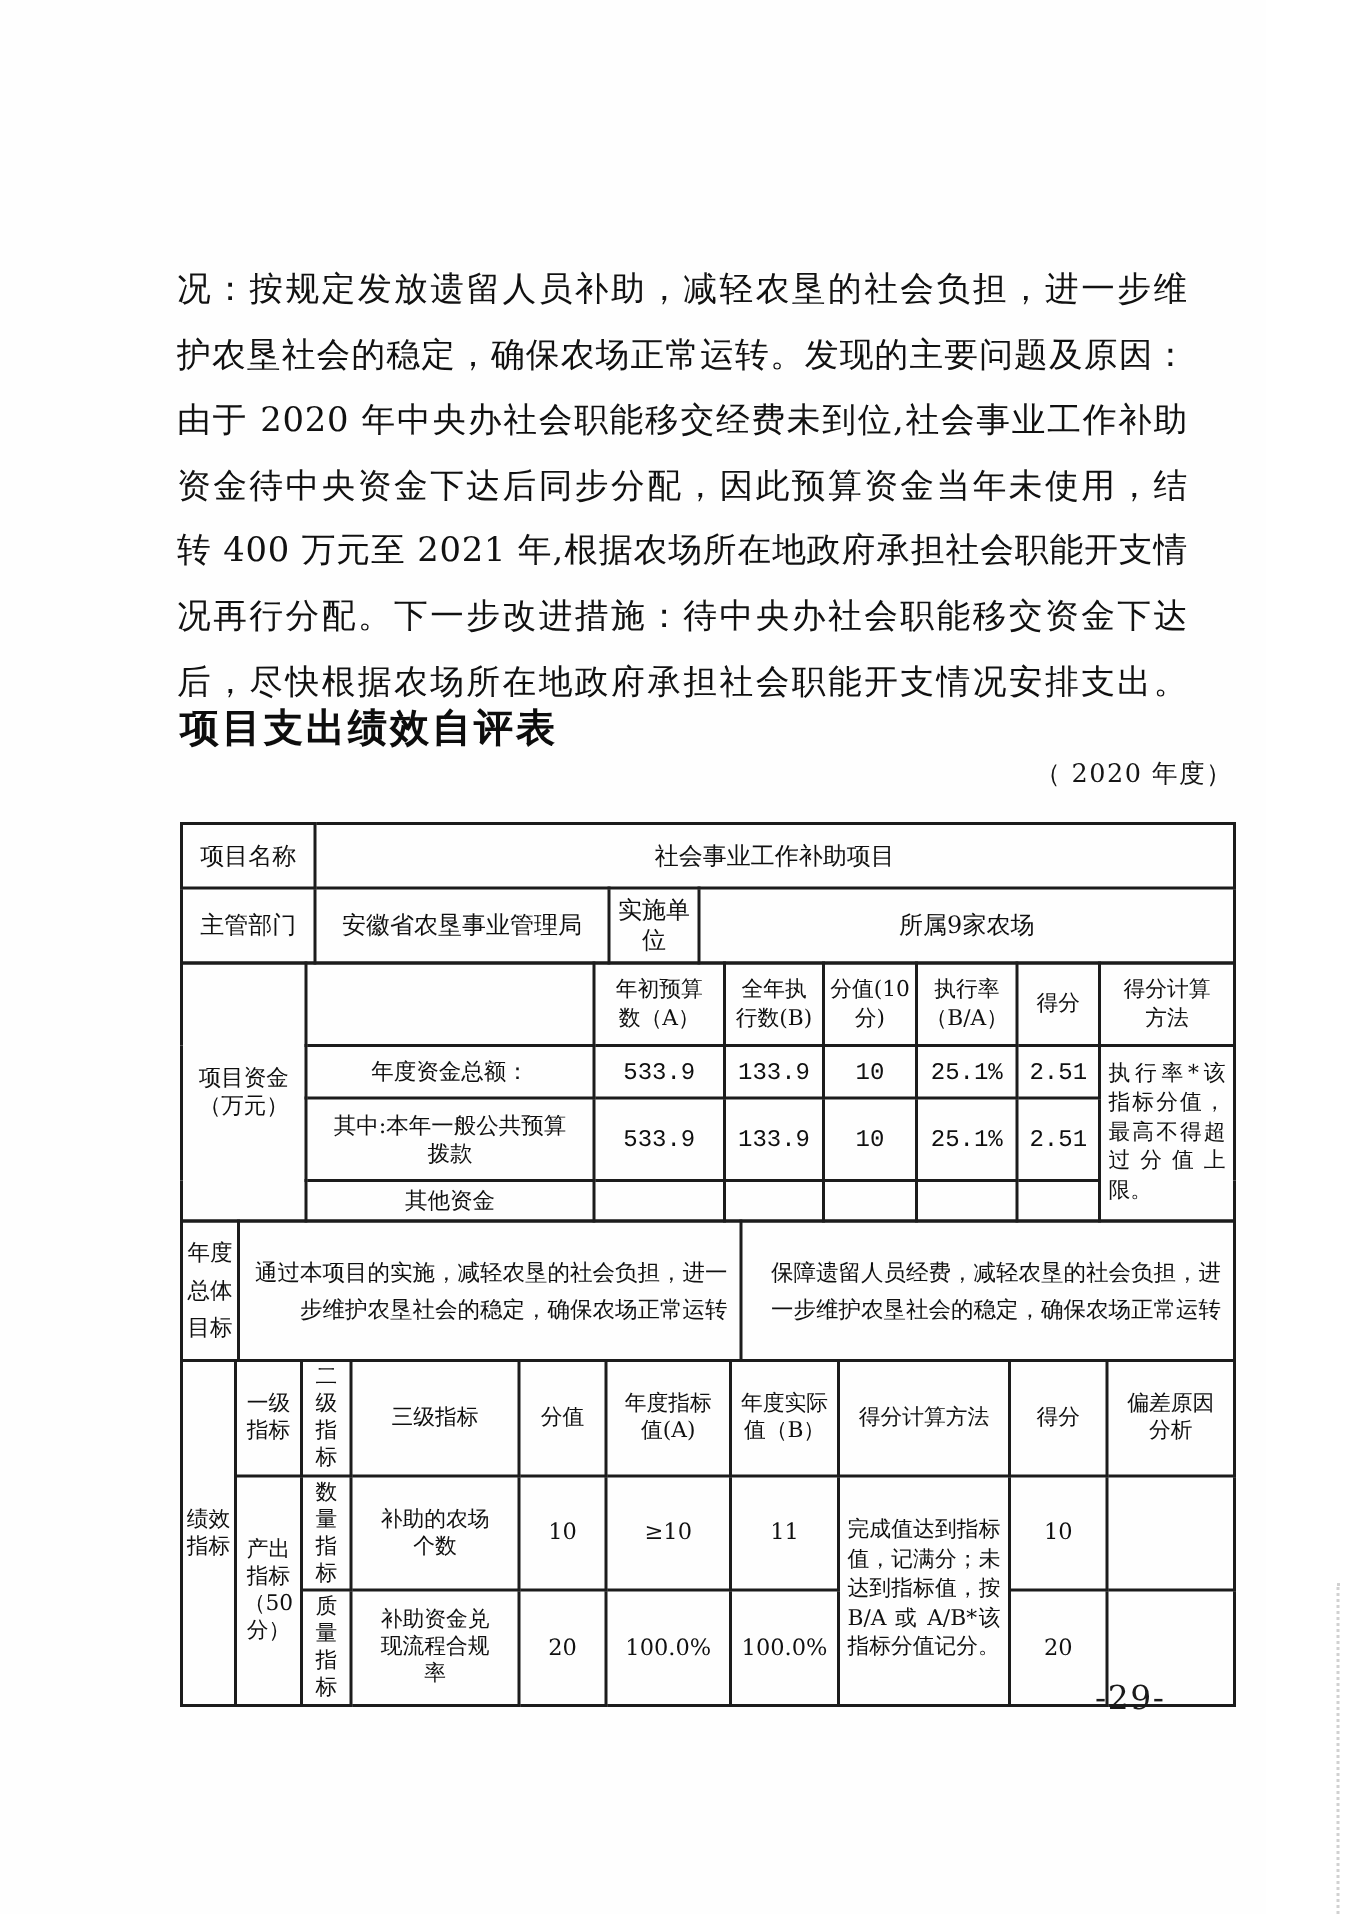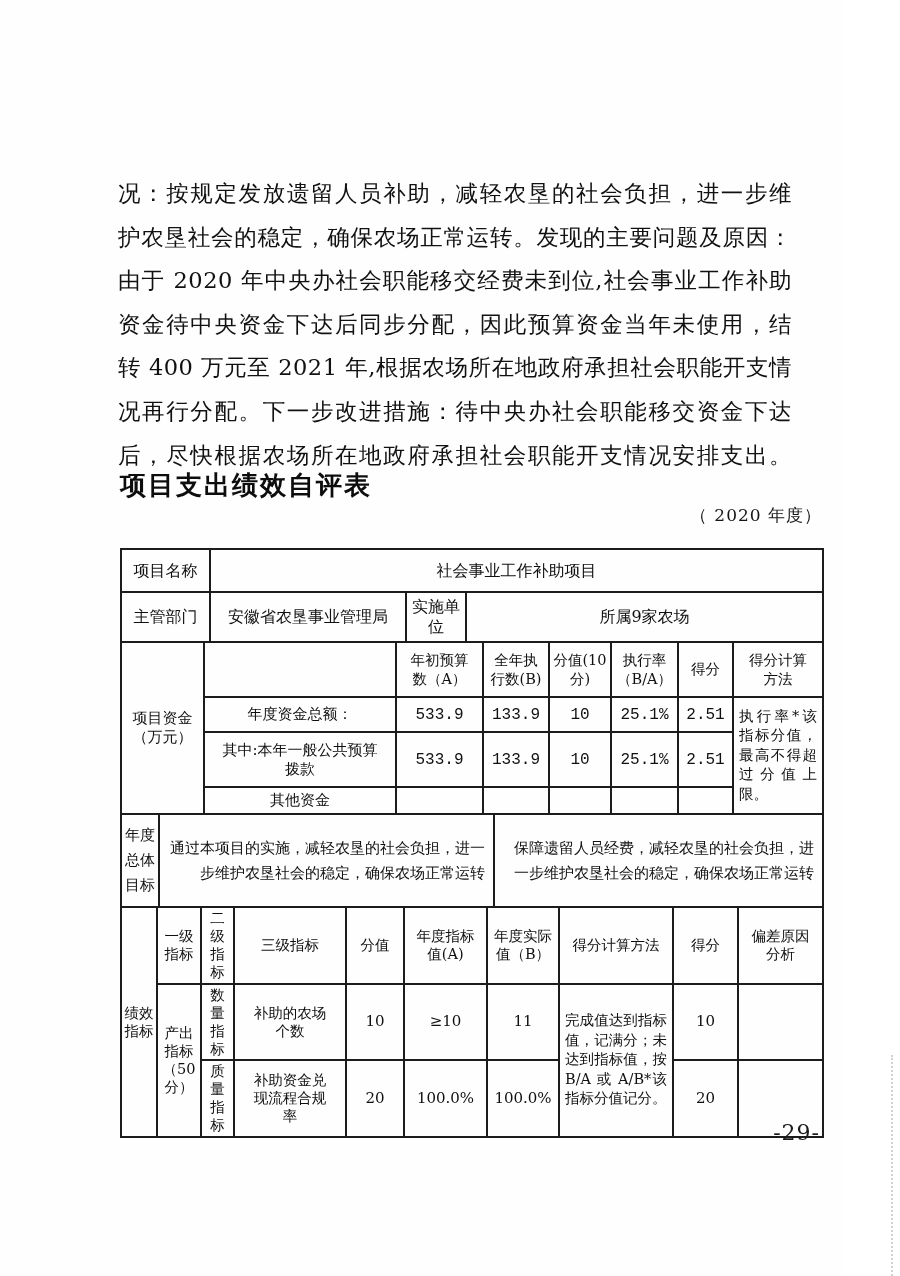--- a/index.html
+++ b/index.html
@@ -42,21 +42,21 @@
   .t-fin .num{font-size:16px;font-family:Liberation Mono, monospace;}
   .t-fin .method, .t-perf .method{
     text-align:justify;padding:2px 5px;font-size:14.5px;line-height:1.35;
   }
   .t-goal td{font-size:15px;line-height:1.65;}
   .t-goal .goal-text{padding:2px 8px;text-align:right;}
   .t-perf td{font-size:14.5px;}
   .t-perf .num{font-size:15px;}
 
   .page-number{
-    position:absolute;left:730px;top:1120px;width:90px;text-align:right;
+    position:absolute;left:730px;top:1120px;width:90px;text-align:left;
     font-size:22px;letter-spacing:1px;color:#1a1a1a;
   }
   .scan-artifact{
     position:absolute;left:891px;top:1055px;height:221px;width:0;
     border-left:2px dotted #b9b9b9;opacity:.65;
   }
 </style>
 </head>
 <body>
 

